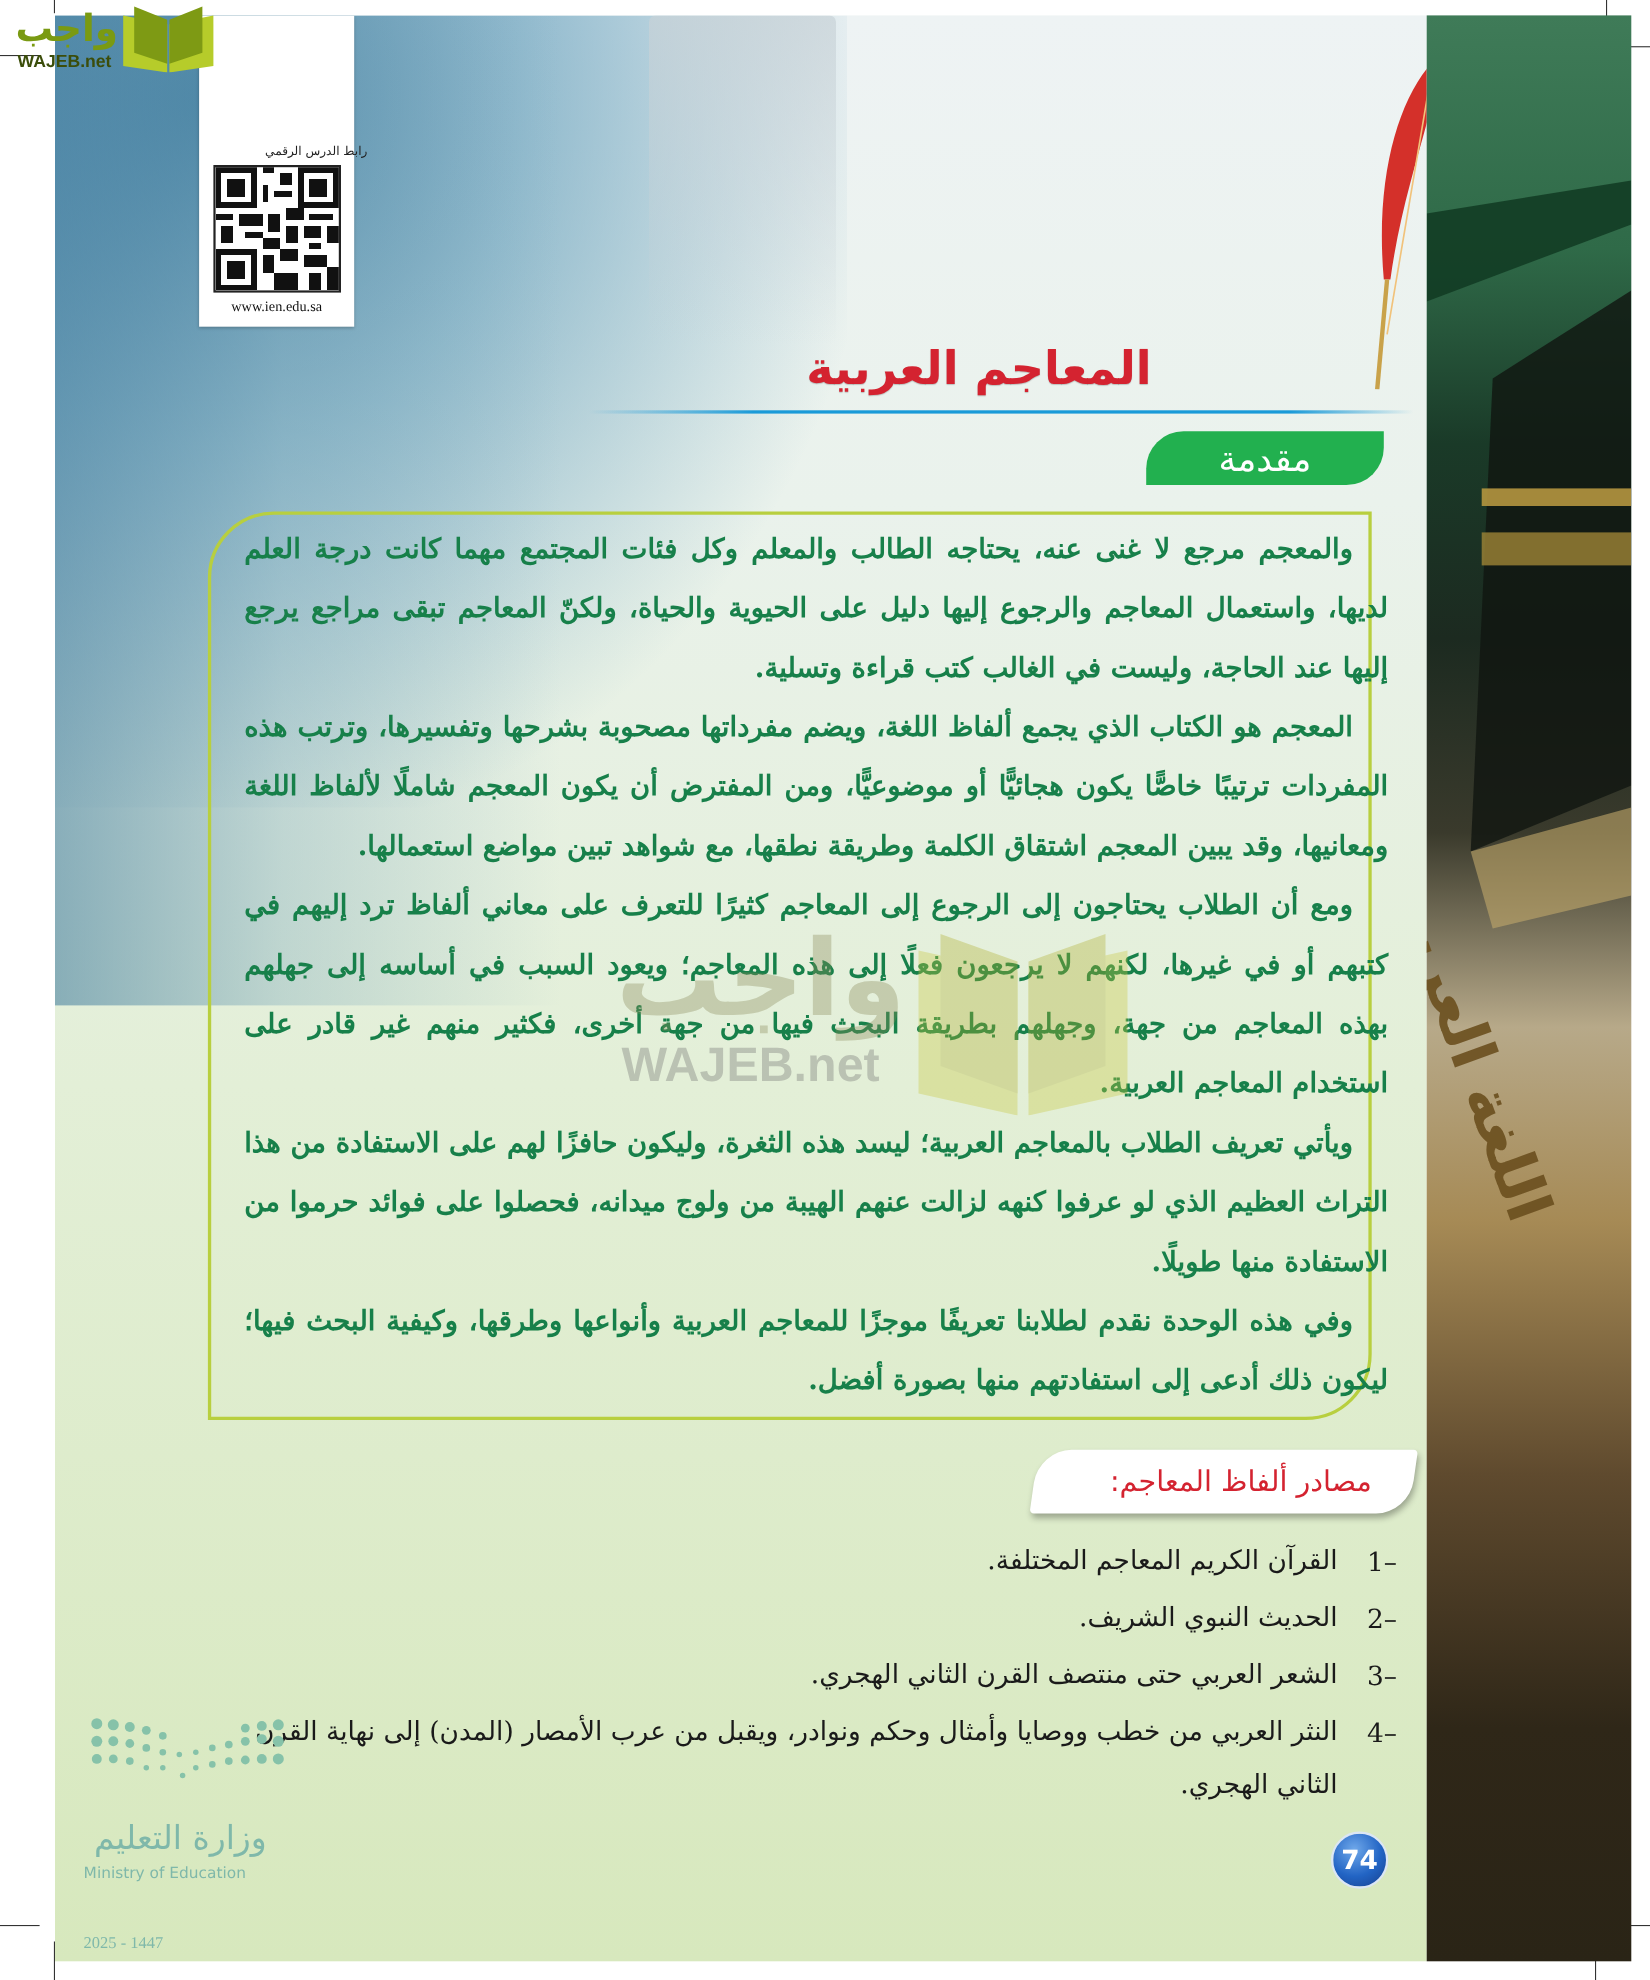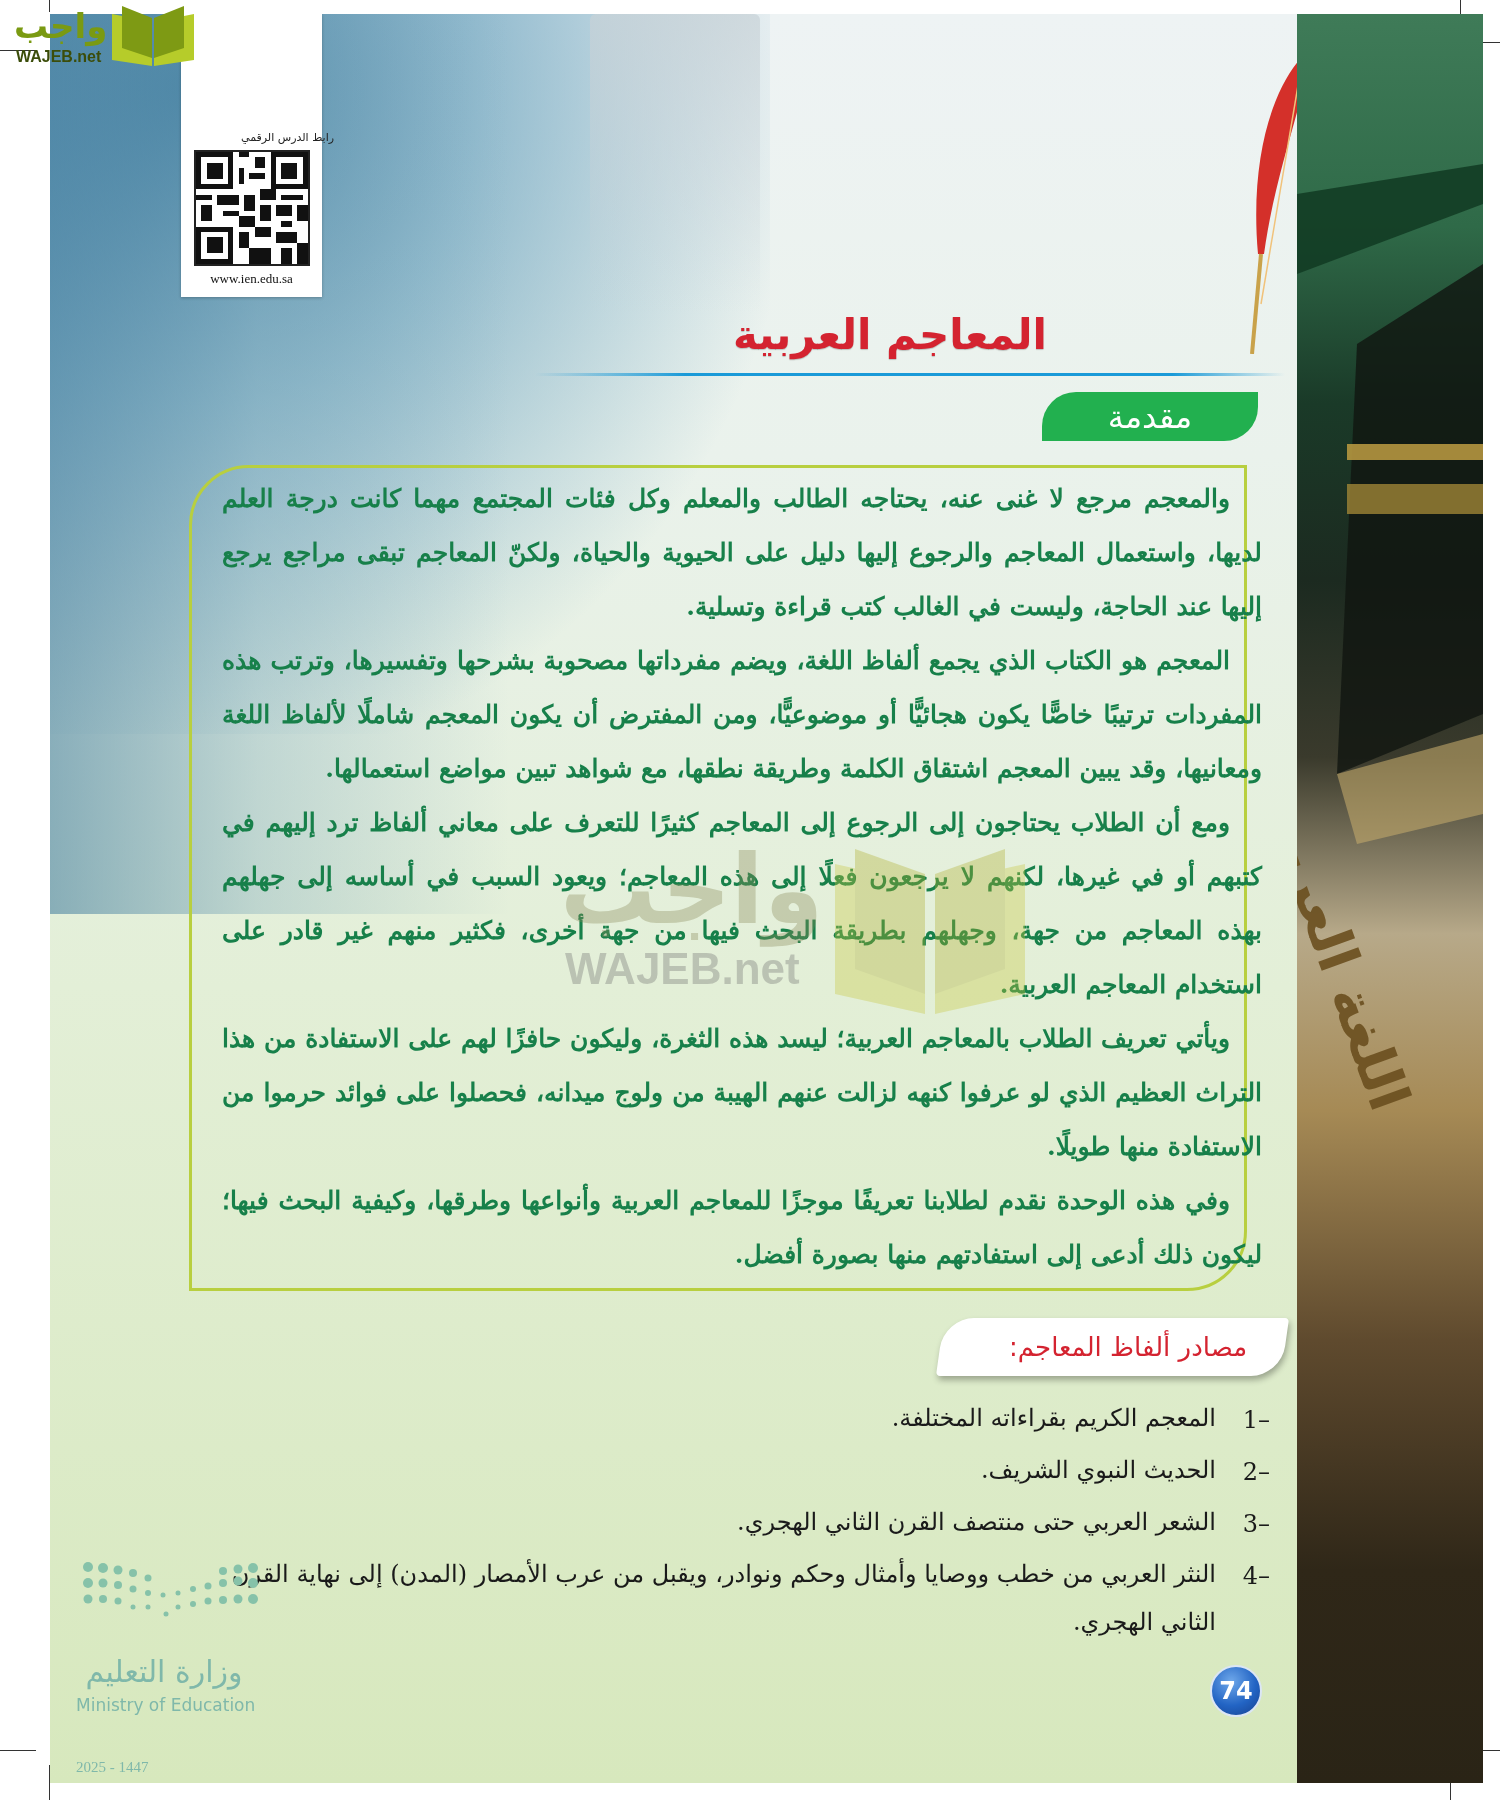--- a/index.html
+++ b/index.html
@@ -112,21 +112,21 @@
   .sources-list .txt { flex: 1; line-height: 48px; }
   .moe {
     position: absolute; left: 26px; top: 1545px; width: 190px; height: 200px;
   }
   .moe-dots { position: absolute; left: 0; top: 0; width: 190px; height: 70px; }
   .moe-ar {
     position: absolute; left: 0; top: 95px; font-size: 30px; color: #7fb8aa;
     direction: rtl; font-family: "DejaVu Sans", sans-serif; width: 176px; text-align: center;
   }
   .moe-en {
-    position: absolute; left: 0; top: 136px; font-size: 17px; color: #7fb8aa;
+    position: absolute; left: 0; top: 136px; font-size: 14px; color: #7fb8aa;
     font-family: "DejaVu Sans", sans-serif; white-space: nowrap;
   }
   .moe-year {
     position: absolute; left: 0; top: 160px; font-size: 15px; color: #7fb8aa;
     font-family: Liberation Serif, serif;
     margin-top: 40px;
   }
   .page-num {
     position: absolute; left: 1160px; top: 1651px; width: 52px; height: 52px;
     border-radius: 50%;
@@ -253,21 +253,21 @@
     </svg>
   </div>
 
   <div class="sources-pill">
     <span>مصادر ألفاظ المعاجم:</span>
   </div>
 
   <ul class="sources-list">
     <li>
       <span class="num"><span>1–</span></span>
-      <span class="txt">المعجم الكريم بقراءاته المختلفة.</span>
+      <span class="txt">القرآن الكريم المعاجم المختلفة.</span>
     </li>
     <li>
       <span class="num"><span>2–</span></span>
       <span class="txt">الحديث النبوي الشريف.</span>
     </li>
     <li>
       <span class="num"><span>3–</span></span>
       <span class="txt">الشعر العربي حتى منتصف القرن الثاني الهجري.</span>
     </li>
     <li>

